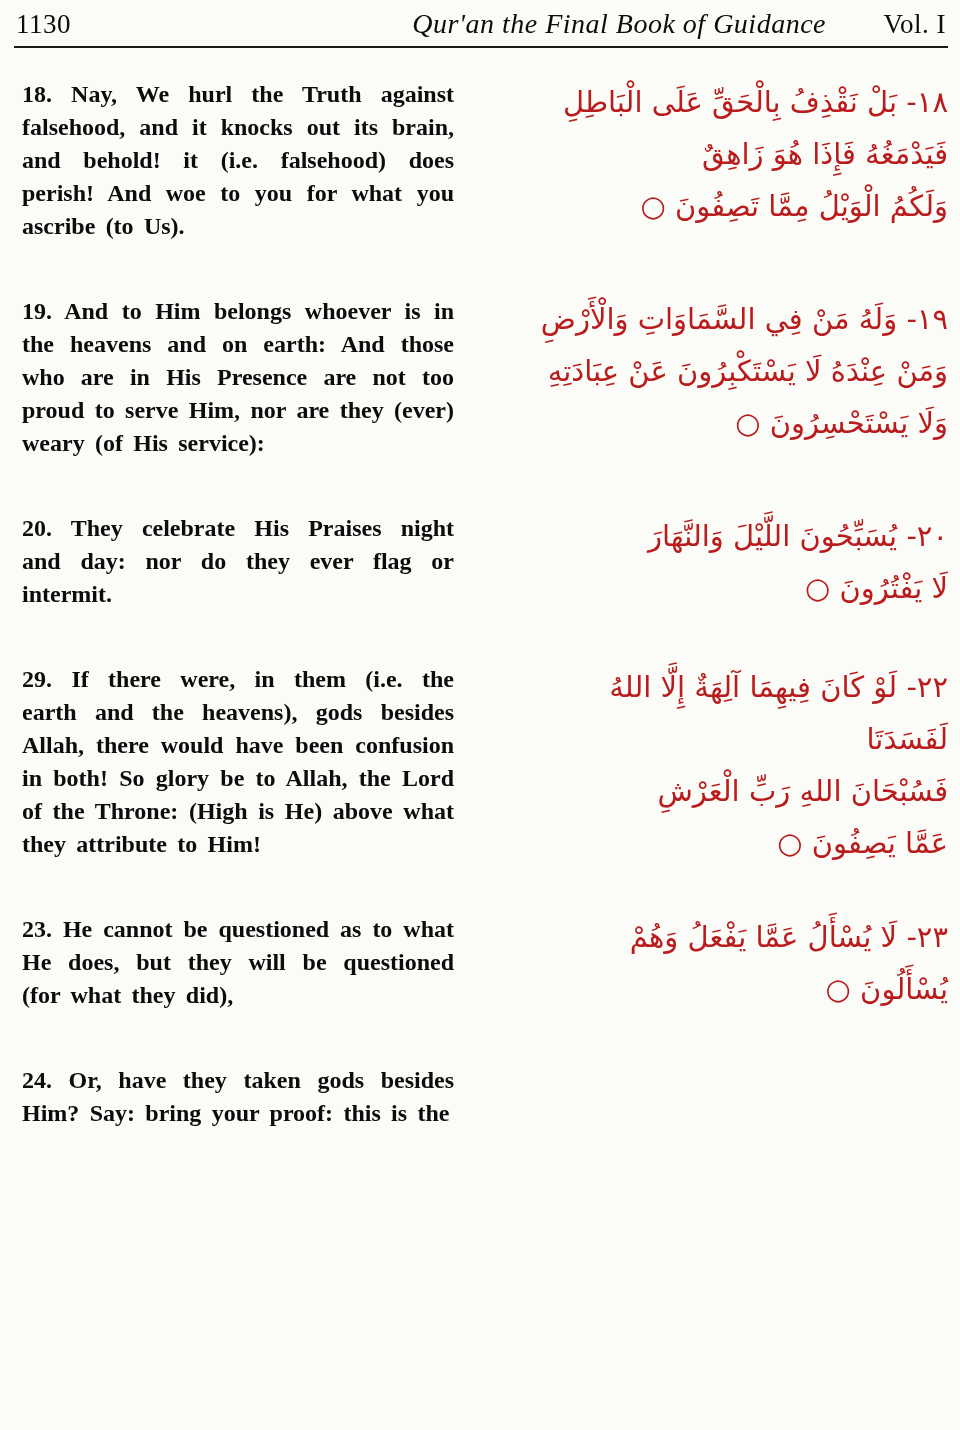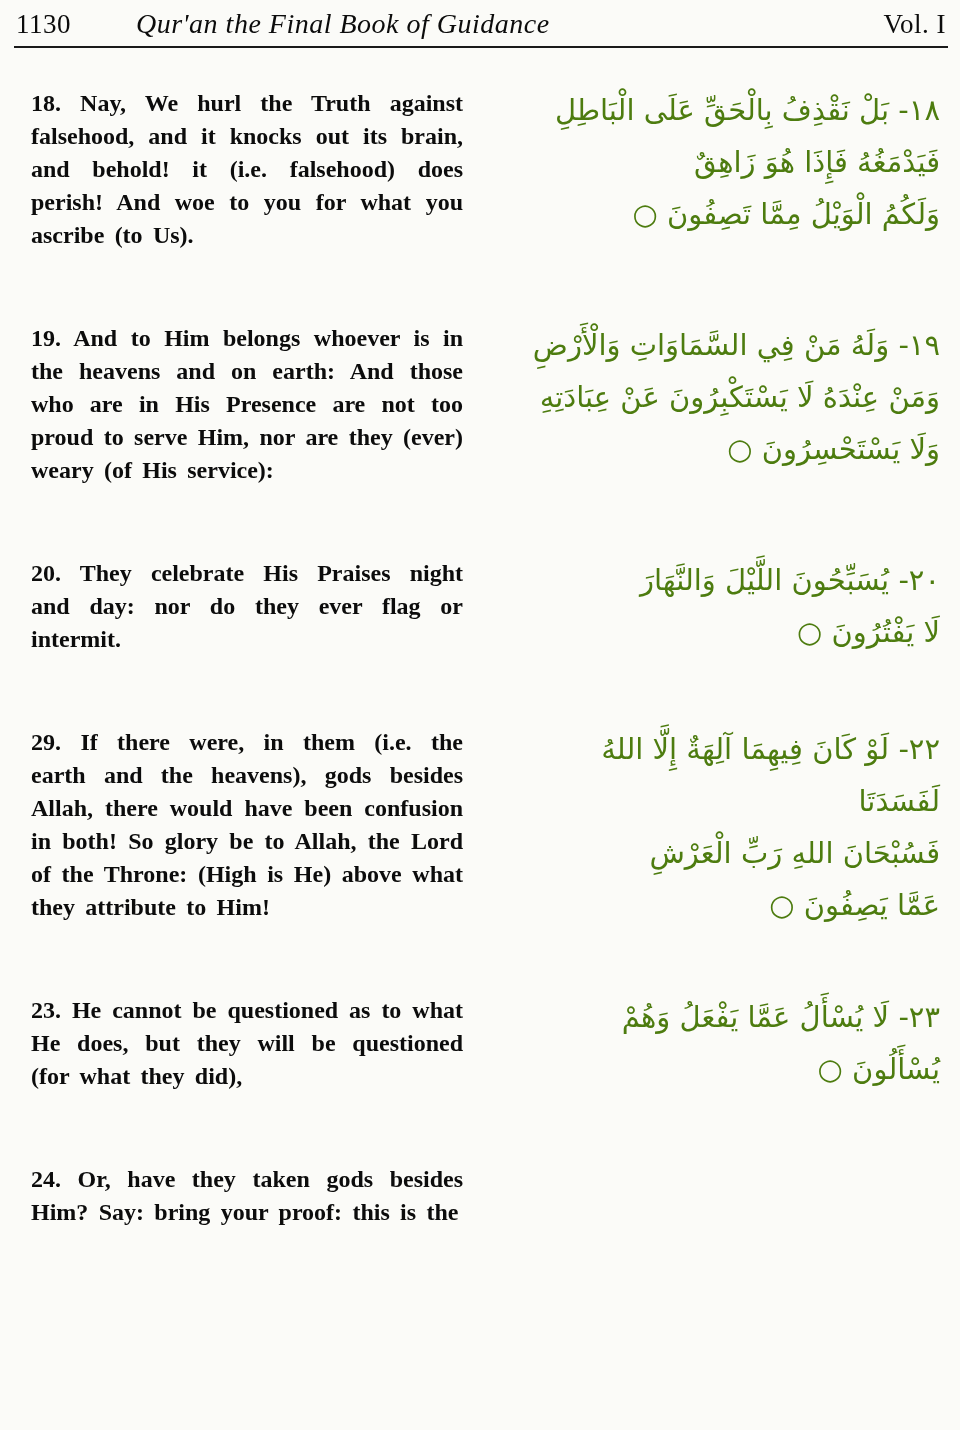--- a/index.html
+++ b/index.html
@@ -29,21 +29,21 @@
   .page-num, .vol {
     font-size: 27px;
     letter-spacing: 0.5px;
     white-space: nowrap;
     font-family: Liberation Serif, serif;
   }
   .page-num { width: 120px; text-align: left; }
   .vol { width: 120px; text-align: right; }
   .book-title {
     flex: 1;
-    text-align: left;
+    text-align: right;
     font-style: italic;
     font-size: 28px;
     letter-spacing: 0.5px;
   }
   .head-rule {
     border: none;
     border-top: 2px solid #1a1a1a;
     margin: 0 0 18px 0;
   }
   main.verses {
@@ -51,38 +51,38 @@
   }
   section.verse-row {
     display: flex;
     justify-content: space-between;
     align-items: flex-start;
     gap: 24px;
     margin-bottom: 36px;
   }
   .english {
     width: 432px;
-    margin: 17px;
+    margin: 8px;
     font-weight: bold;
     font-size: 24px;
     line-height: 33px;
     text-align: justify;
     word-spacing: 0.18em;
   }
   .arabic {
     flex: 1;
-    margin: 8px;
+    margin: 0;
     padding-top: 6px;
     direction: rtl;
     text-align: right;
     white-space: pre-line;
     font-family: "DejaVu Sans", sans-serif;
     font-size: 29px;
     line-height: 52px;
-    color: #4d7c0f;
+    color: #b91c1c;
   }
 </style>
 </head>
 <body>
 
 <div class="page">
 
   <header class="page-head">
     <span class="page-num">1130</span>
     <span class="book-title">Qur'an the Final Book of Guidance</span>

